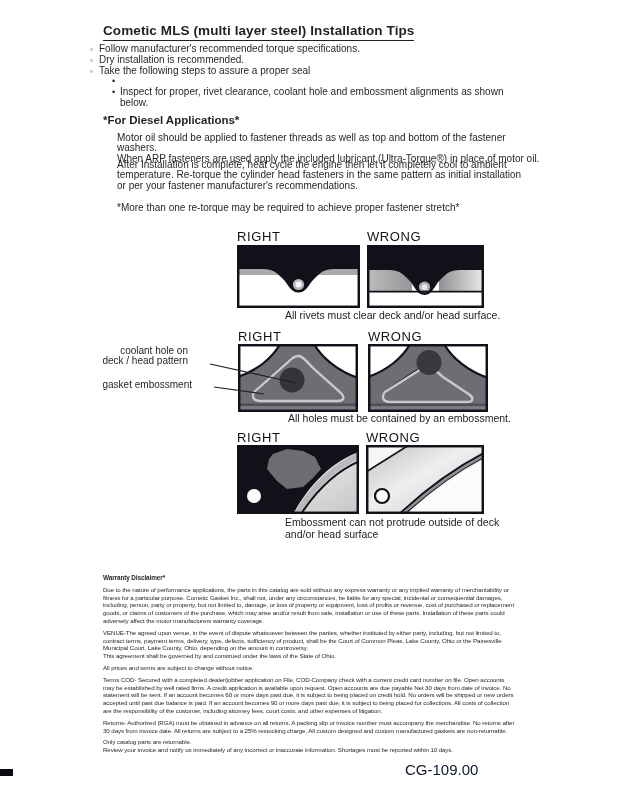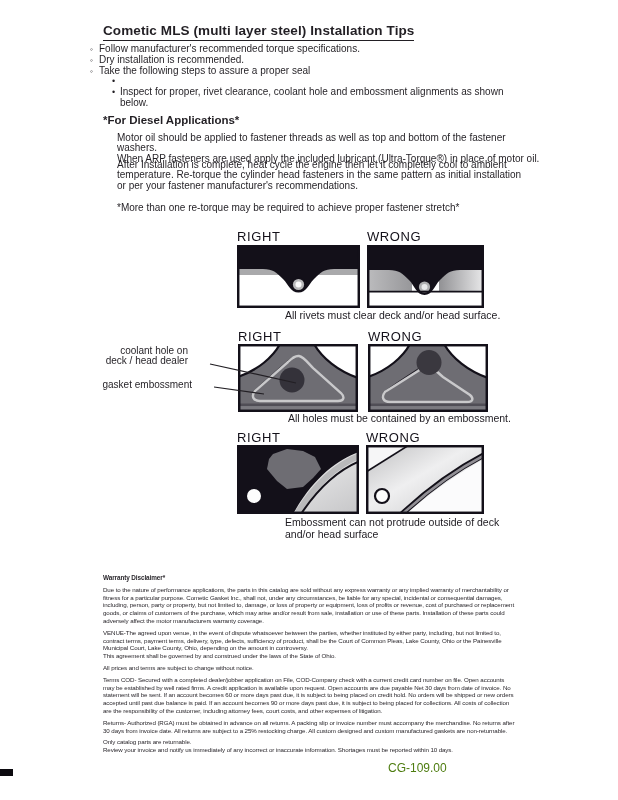--- a/index.html
+++ b/index.html
@@ -27,21 +27,21 @@
   .dbox{position:absolute;}
   .dbox svg{display:block;}
   .dcaption{position:absolute;font-size:10.5px;line-height:11.5px;color:#1d1a20;white-space:pre-line;margin-left:48px;}
   .side-label{position:absolute;font-size:10px;line-height:10px;text-align:right;white-space:pre-line;color:#221f24;}
   .overlay{position:absolute;left:0;top:0;pointer-events:none;z-index:5;}
   
   .warranty{position:absolute;left:103px;top:574px;width:414px;font-size:6.2px;line-height:7.8px;letter-spacing:-.1px;color:#2a272c;}
   .warranty .wh{font-weight:bold;margin:0 0 4px 0;font-size:6.4px;}
   .warranty p{margin:0 0 4px 0;white-space:pre-line;}
   
-  .footer-code{position:absolute;left:388px;top:761px;font-size:12px;color:#4d7c0f;}
+  .footer-code{position:absolute;left:405px;top:761px;font-size:15px;color:#0f172a;}
   .artifact{position:absolute;left:0;top:769px;width:13px;height:7px;background:#0c0a0f;}
 </style>
 </head>
 <body>
 
 <div class="page">
 
   <div class="title">
     <span>Cometic MLS (multi layer steel) Installation Tips</span>
   </div>
@@ -118,21 +118,21 @@
       <rect x="1.2" y="1.2" width="114.6" height="60.6" fill="none" stroke="#131019" stroke-width="2.5"></rect>
     </svg>
   </div>
 
   <div class="dcaption" style="left:237px;top:310px;">All rivets must clear deck and/or head surface.</div>
 
   <div class="dlabel" style="left:238px;top:329px;width:120px;">RIGHT</div>
   <div class="dlabel" style="left:368px;top:329px;width:120px;">WRONG</div>
 
   <div class="side-label" style="right:410px;top:346px;">coolant hole on
-deck / head dealer</div>
+deck / head pattern</div>
   <div class="side-label" style="right:406px;top:380px;">gasket embossment</div>
 
   <div class="dbox" style="left:238px;top:344px;">
     <svg width="120" height="68" viewBox="0 0 120 68">
       <rect width="120" height="68" fill="#6e6d73"></rect>
       <path d="M0,0 H42 C35,13 20,26 0,33 Z" fill="#ffffff" stroke="#131019" stroke-width="2.2"></path>
       <path d="M120,0 H76 C84,14 100,27 120,34 Z" fill="#ffffff" stroke="#131019" stroke-width="2.2"></path>
       <path d="M55,14 C50,17 22,42 15,49" stroke="#1d1a22" stroke-width="2.2" fill="none"></path>
       <path d="M61,12 C66,13 70,19 76,25 L103,49 C107,53 106,57 100,57 L22,57 C15,57 13,52 17,47 L50,18 C54,14 58,11.5 61,12 Z" fill="none" stroke="#c9c9cb" stroke-width="2.4"></path>
       <circle cx="54" cy="36" r="12.5" fill="#34323a"></circle>

